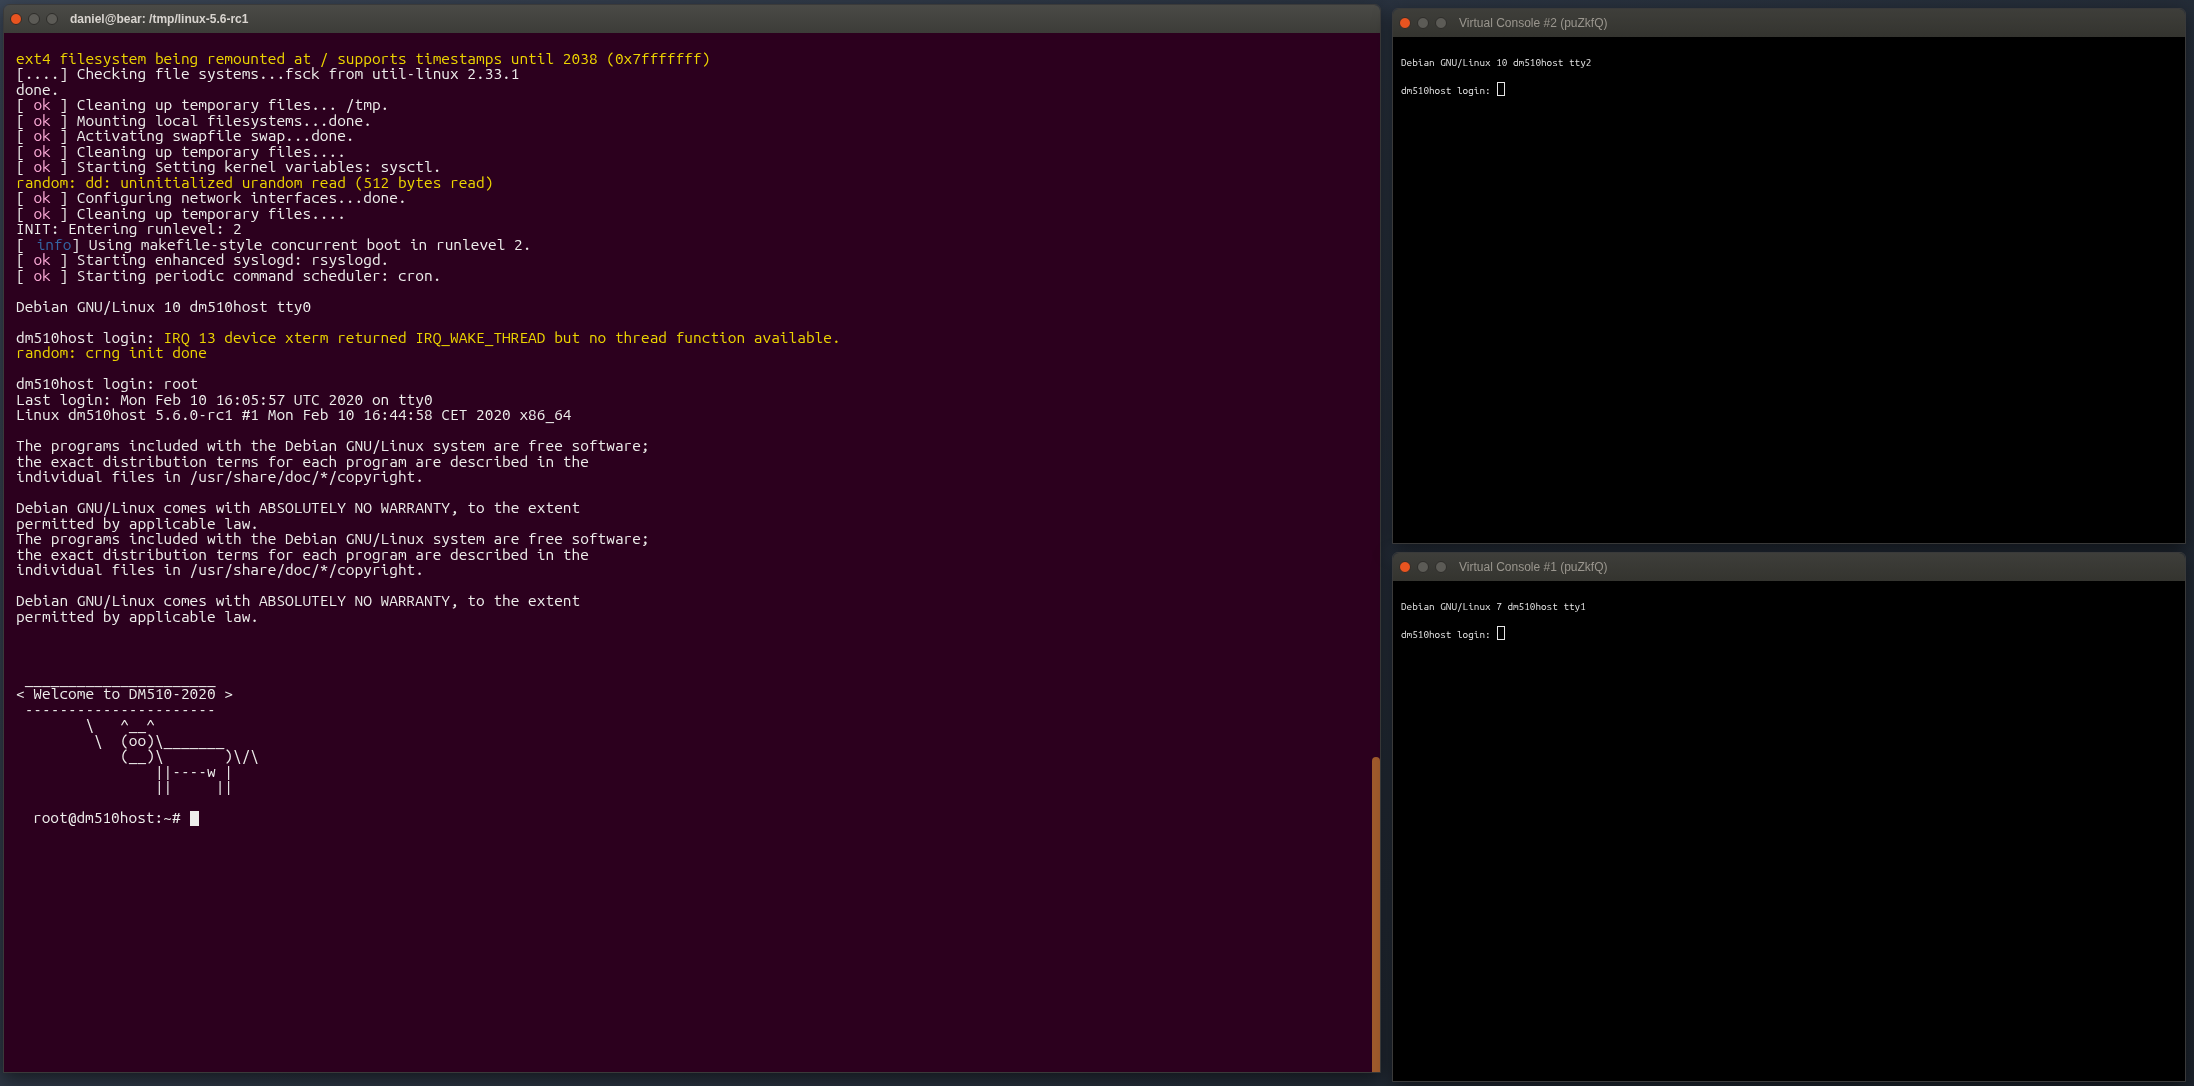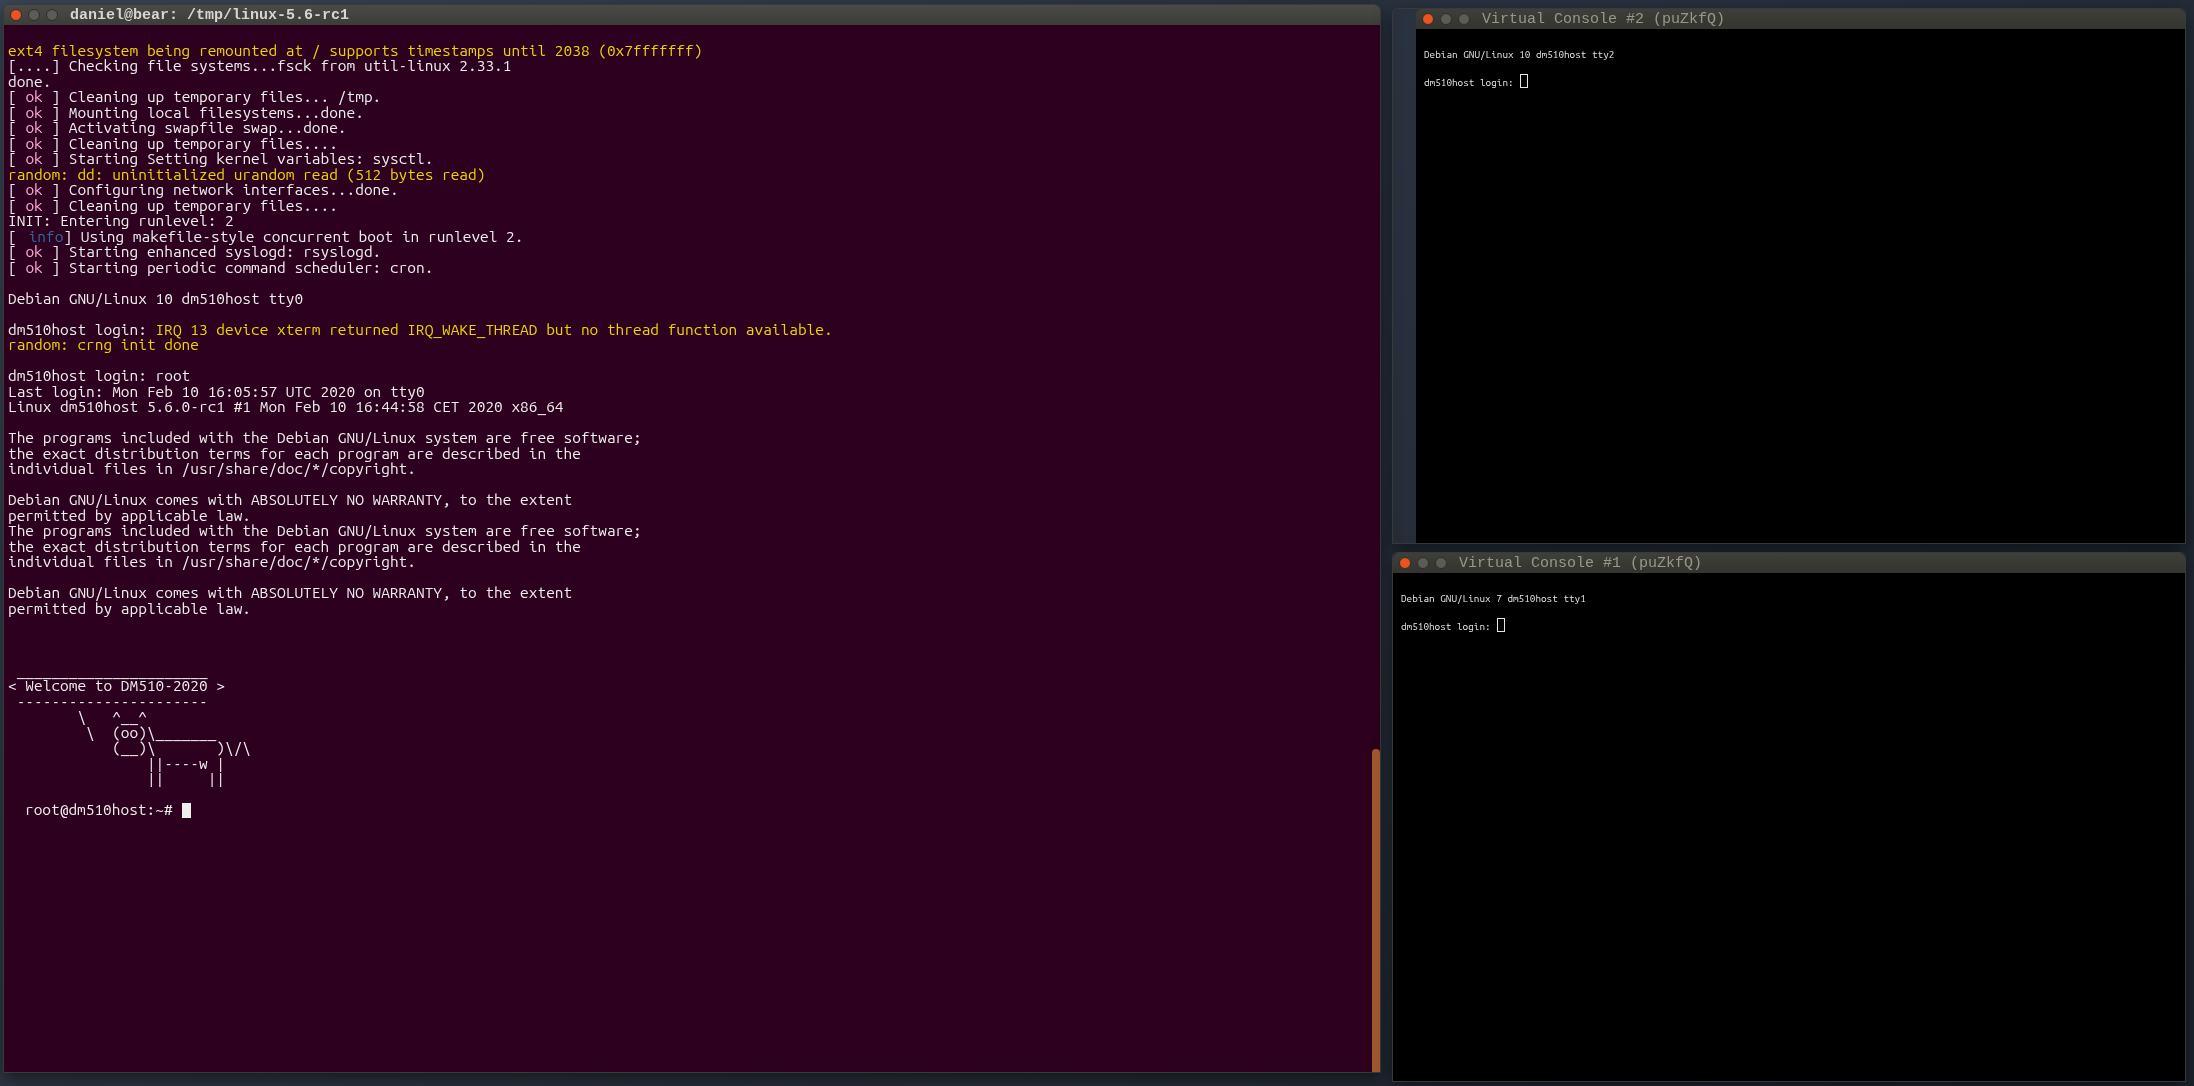--- a/index.html
+++ b/index.html
@@ -16,45 +16,45 @@
 
   .window {
     position: absolute;
     border: 1px solid #3a3a3a;
     border-radius: 6px 6px 0 0;
     box-shadow: 0 6px 18px rgba(0,0,0,0.5);
     display: flex;
     flex-direction: column;
   }
   .titlebar {
-    height: 20px;
+    height: 28px;
     background: linear-gradient(#4a4a46,#3c3c38);
     border-radius: 6px 6px 0 0;
     display: flex;
     align-items: center;
     padding: 0 6px;
     color: #d8d4cf;
-    font-family: Liberation Mono, monospace;
-    font-size: 15px;
+    font-family: Liberation Sans, sans-serif;
+    font-size: 12px;
     font-weight: bold;
     gap: 6px;
   }
   .titlebar.inactive { background: linear-gradient(#3e3e3a,#34342f); color:#9a968e; font-weight:normal;}
   .win-btns { display:flex; gap:6px; margin-right:6px; }
   .win-btn {
     width:12px; height:12px; border-radius:50%;
     background:#5c5b56; border:1px solid #2e2d2a;
   }
   .win-btn.close { background:#e95420; }
   .win-btn.mini  { background:#5c5b56; }
   .win-btn.max   { background:#5c5b56; }
 
   .term-body {
     flex:1;
-    padding: 2px 4px 4px 4px;
+    padding: 2px 4px 4px 12px;
     overflow:hidden;
     white-space: pre;
     font-family: "Ubuntu Mono","DejaVu Sans Mono",Menlo,Consolas,monospace;
     font-size: 15.5px;
     line-height: 1.00;
   }
   .main-term .term-body { background:#2c001e; color:#eeeeec; }
   .vc-term   .term-body { background:#000000; color:#e6e6e6; font-size:10px; line-height:1.3; padding:6px 8px;}
 
   .ok   { color:#f9a8d4; }
@@ -74,21 +74,21 @@
     width:8px; height:14px;
   }
 
   
   #win-main { left:3px;  top:4px;   width:1378px; height:1069px; }
   #win-main .term-body { position:relative; }
   #win-main .scrollbar {
     position:absolute; right:0; top:724px; width:8px; height:330px;
     background:#a05a2c; border-radius:4px;
   }
-  #win-vc2  { left:1392px; top:8px;   width:794px;  height:536px;padding-left:23px; }
+  #win-vc2  { left:1392px; top:8px;   width:794px;  height:536px; }
   #win-vc1  { left:1392px; top:552px; width:794px;  height:530px; }
 
   .status-line { display:inline;margin-left:17px; }
 </style>
 </head>
 <body>
 
 <div id="win-main" class="window main-term">
   <div class="titlebar">
     <div class="win-btns">

